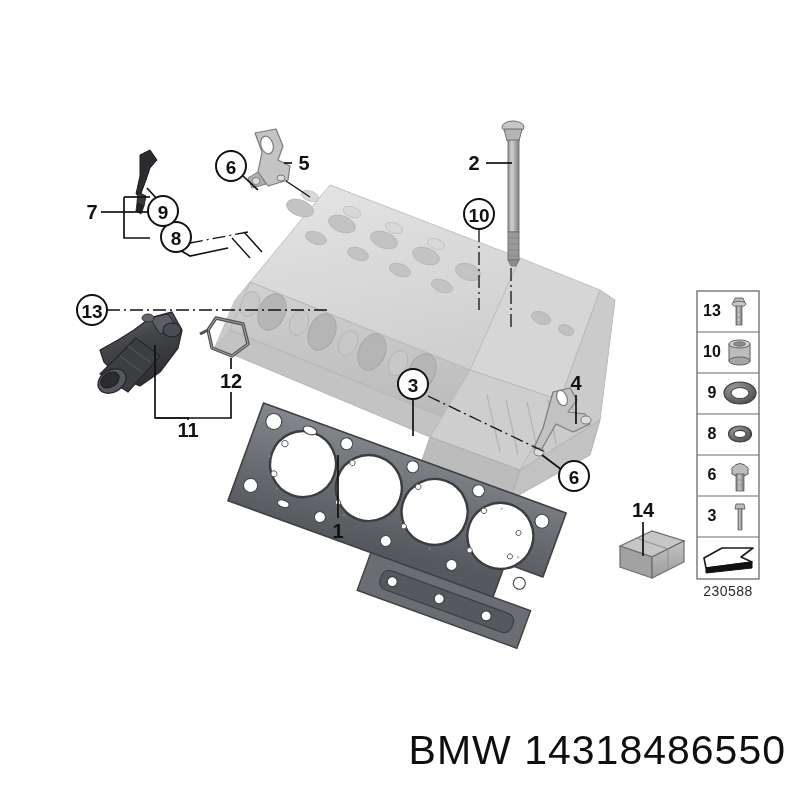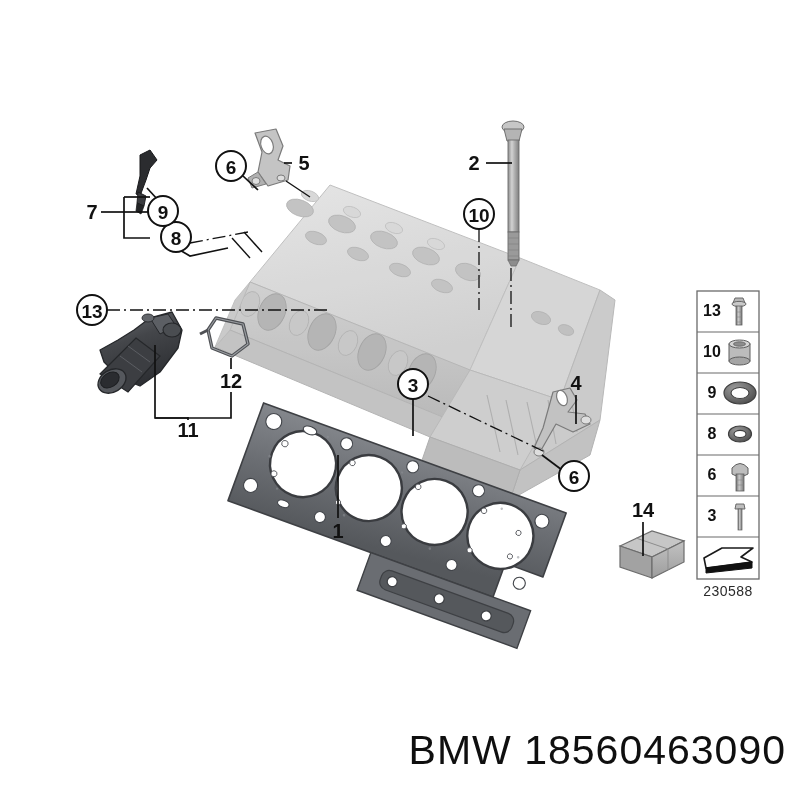--- a/index.html
+++ b/index.html
@@ -484,16 +484,16 @@
         <path d="M704 558 L722 548 L753 548 L741 557 L752 562 L706 568 Z" fill="#ffffff" stroke="#1a1a1a" stroke-width="1.6" stroke-linejoin="round"></path>
         <path d="M706 568 L752 562 L752 568 L706 573 Z" fill="#111111" stroke="#111111" stroke-width="1"></path>
       </g>
 
       <text class="drawing-no" x="728" y="591">230588</text>
     </g>
   </svg>
 
   <div id="footer">
 
-    <div id="footer-text">BMW 18560463090</div>
+    <div id="footer-text">BMW 14318486550</div>
   </div>
 
 </div>
 
 </body></html>

